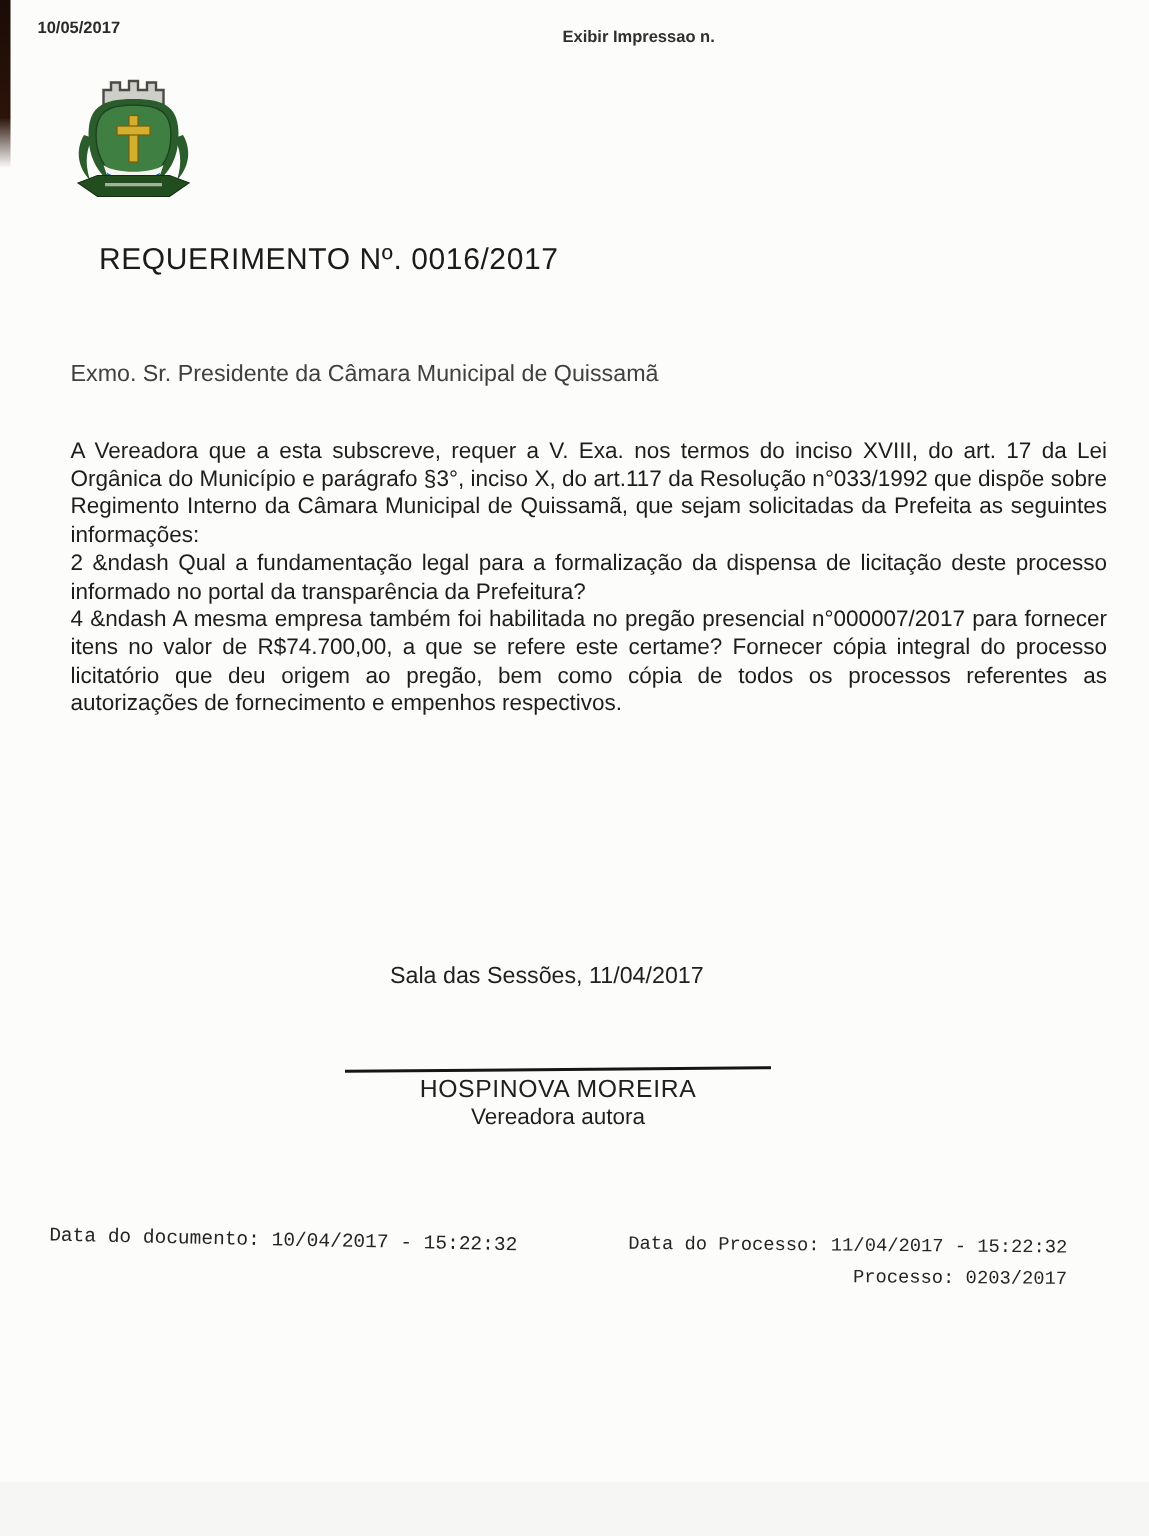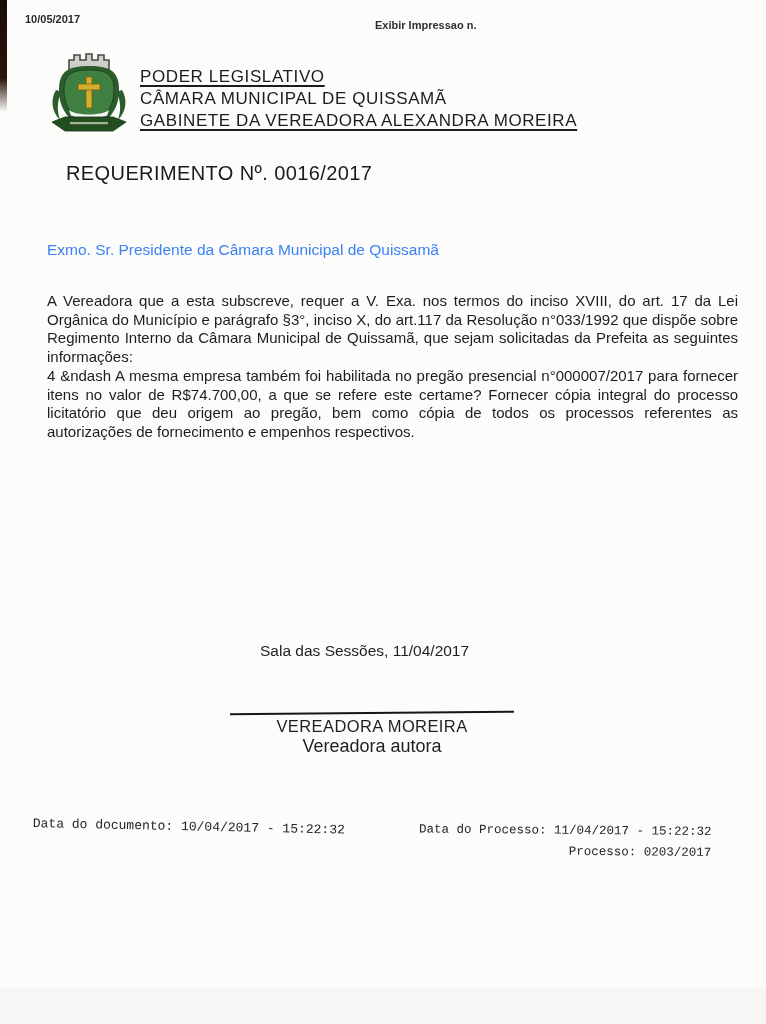--- a/index.html
+++ b/index.html
@@ -43,21 +43,21 @@
     text-underline-offset: 3px;
     text-decoration-thickness: 1.5px;
   }
   .doc-title {
     position: absolute; left: 50px; top: 146px;
     font-size: 20px; letter-spacing: 0.4px;
     color: #1b1b1b; font-weight: 400; margin: 16px;
   }
   .salutation {
     position: absolute; left: 47px; top: 241px;
-    font-size: 15.5px; color: #3b82f6; margin: 0;
+    font-size: 15.5px; color: #404040; margin: 0;
   }
   .doc-body {
     position: absolute; left: 47px; top: 280px;
     width: 691px;
     font-size: 15px; line-height: 18.7px;
     text-align: justify; color: #1d1d1d; margin-top: 12px;
   }
   .doc-body p { margin: 0; }
   .place-date {
     position: absolute; left: 260px; top: 642px;
@@ -66,21 +66,21 @@
   .signature-block {
     position: absolute; left: 230px; top: 712px;
     width: 284px; text-align: center;
   }
   .sig-line {
     height: 0; border-top: 2px solid #161616;
     transform: rotate(-0.5deg);
     margin-bottom: 3px;
   }
   .signer-name { font-size: 16.5px; letter-spacing: 0.4px; }
-  .signer-role { font-size: 18px; }
+  .signer-role { font-size: 15px; }
   .footer-left {
     position: absolute; left: 33px; top: 816px;
     font-family: "Liberation Mono", "DejaVu Sans Mono", monospace;
     font-size: 13px; color: #242424;
     transform: rotate(1.2deg); transform-origin: left top;
     white-space: nowrap;
   }
   .footer-right {
     position: absolute; right: 54px; top: 822px;
     font-family: "Liberation Mono", "DejaVu Sans Mono", monospace;
@@ -116,40 +116,36 @@
       <rect x="32" y="34" width="22" height="6" fill="#d4af2e" stroke="#7a5c10" stroke-width="0.8"></rect>
 
       <path d="M23,60 C30,66 56,66 63,60 L61,66 C54,70 32,70 25,66 Z" fill="#f4f4f0"></path>
       <path d="M25,65 C32,70 54,70 61,65 C58,71 52,75 43,78 C34,75 28,71 25,65 Z" fill="#2257a8"></path>
 
       <path d="M6,72 L19,67 L67,67 L80,72 L67,81 L19,81 Z" fill="#224e1f" stroke="#143012" stroke-width="0.8"></path>
       <rect x="24" y="72" width="38" height="2.2" fill="#d8dcd2" opacity="0.7"></rect>
     </svg>
   </div>
 
-  <div class="letterhead-text">
-    <div class="lh-underline">PODER LEGISLATIVO</div>
-    <div>CÂMARA MUNICIPAL DE QUISSAMÃ</div>
-    <div class="lh-underline">GABINETE DA VEREADORA ALEXANDRA MOREIRA</div>
-  </div>
 
   <h1 class="doc-title">REQUERIMENTO Nº. 0016/2017</h1>
 
   <p class="salutation">Exmo. Sr. Presidente da Câmara Municipal de Quissamã</p>
 
   <div class="doc-body">
     <p>A Vereadora que a esta subscreve, requer a V. Exa. nos termos do inciso XVIII, do art. 17 da Lei Orgânica do Município e parágrafo §3°, inciso X, do art.117 da Resolução n°033/1992 que dispõe sobre Regimento Interno da Câmara Municipal de Quissamã, que sejam solicitadas da Prefeita as seguintes informações:</p>
+    <p>2 &amp;ndash Qual a fundamentação legal para a formalização da dispensa de licitação deste processo informado no portal da transparência da Prefeitura?</p>
     <p>4 &amp;ndash A mesma empresa também foi habilitada no pregão presencial n°000007/2017 para fornecer itens no valor de R$74.700,00, a que se refere este certame? Fornecer cópia integral do processo licitatório que deu origem ao pregão, bem como cópia de todos os processos referentes as autorizações de fornecimento e empenhos respectivos.</p>
   </div>
 
   <p class="place-date">Sala das Sessões, 11/04/2017</p>
 
   <div class="signature-block">
     <div class="sig-line"></div>
-    <div class="signer-name">VEREADORA MOREIRA</div>
+    <div class="signer-name">HOSPINOVA MOREIRA</div>
     <div class="signer-role">Vereadora autora</div>
   </div>
 
   <div class="footer-left">Data do documento: 10/04/2017 - 15:22:32</div>
 
   <div class="footer-right">
     <div>Data do Processo: 11/04/2017 - 15:22:32</div>
     <div>Processo: 0203/2017</div>
   </div>
 

